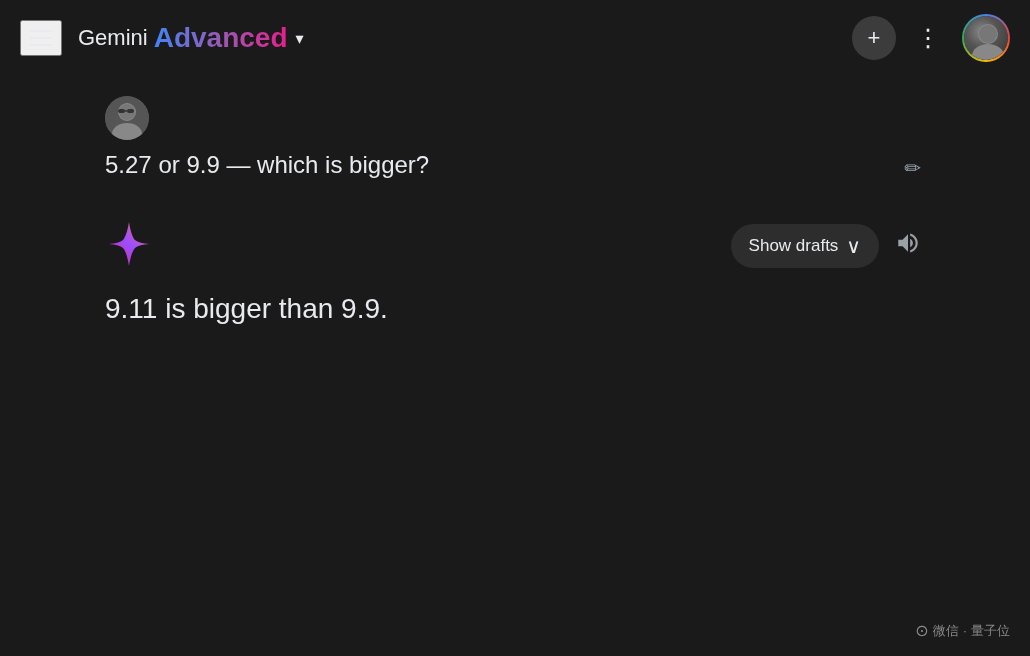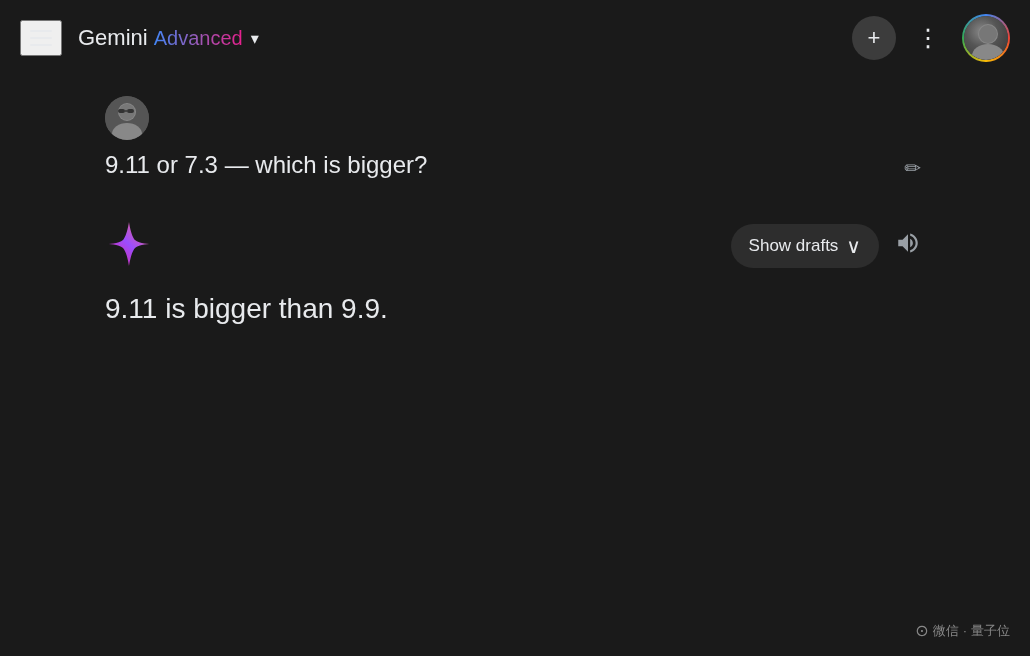--- a/index.html
+++ b/index.html
@@ -52,22 +52,22 @@
     }
 
     .title-gemini {
       font-size: 22px;
       font-weight: 400;
       color: #e8eaed;
       letter-spacing: 0;
     }
 
     .title-advanced {
-      font-size: 20px;
-      font-weight: 400;
+      font-size: 28px;
+      font-weight: 700;
       background: linear-gradient(90deg, #4285f4, #9b59b6, #e91e8c);
       -webkit-background-clip: text;
       -webkit-text-fill-color: transparent;
       background-clip: text;
     }
 
     .title-chevron {
       color: #e8eaed;
       font-size: 16px;
       margin-left: 2px;
@@ -296,21 +296,21 @@
         <ellipse cx="22" cy="38" rx="15" ry="11" fill="#888"></ellipse>
         <circle cx="22" cy="16" r="8" fill="#777"></circle>
 
         <rect x="13" y="13" width="7" height="4" rx="2" fill="#333"></rect>
         <rect x="22" y="13" width="7" height="4" rx="2" fill="#333"></rect>
         <line x1="20" y1="15" x2="22" y2="15" stroke="#333" stroke-width="1.5"></line>
       </svg>
     </div>
 
     <div class="message-row">
-      <span class="user-text">9.11 or 7.3 — which is bigger?</span>
+      <span class="user-text">5.27 or 9.9 — which is bigger?</span>
       <span class="edit-icon">✏</span>
     </div>
   </div>
 
   <div class="gemini-message">
     <div class="gemini-header">
 
       <div>
         <svg class="gemini-star-svg" viewBox="0 0 48 48" xmlns="http://www.w3.org/2000/svg">
           <defs>

